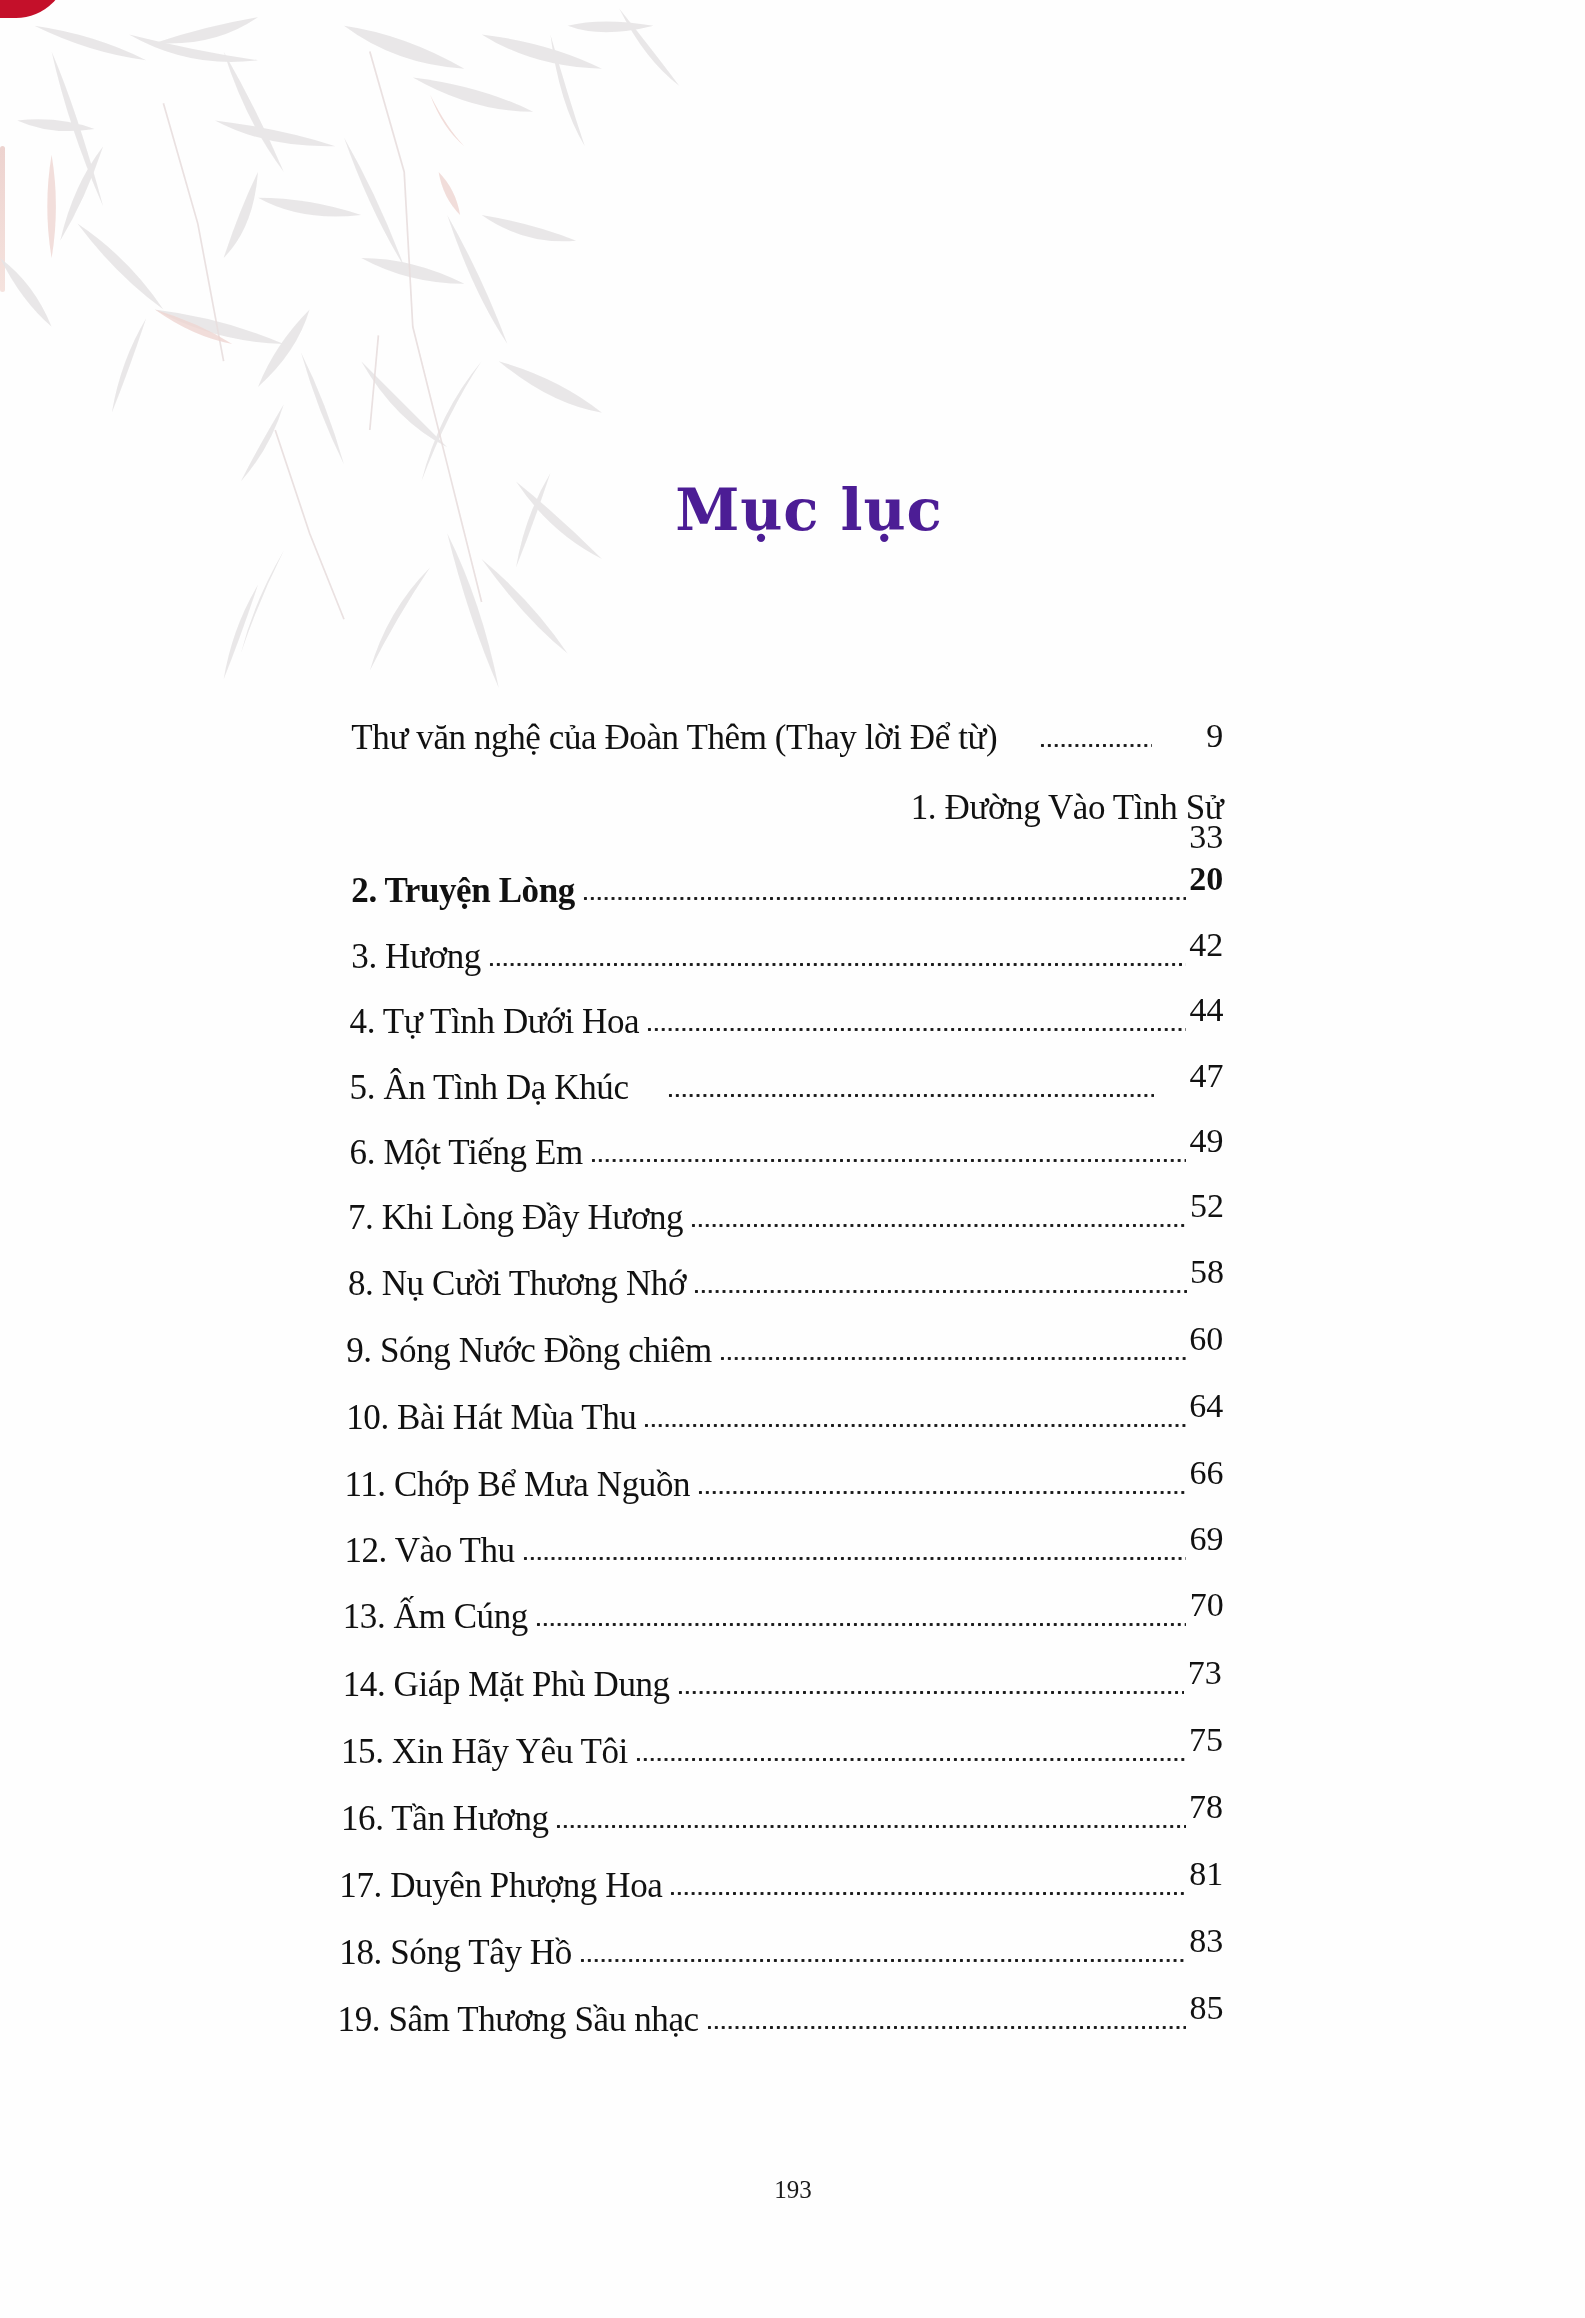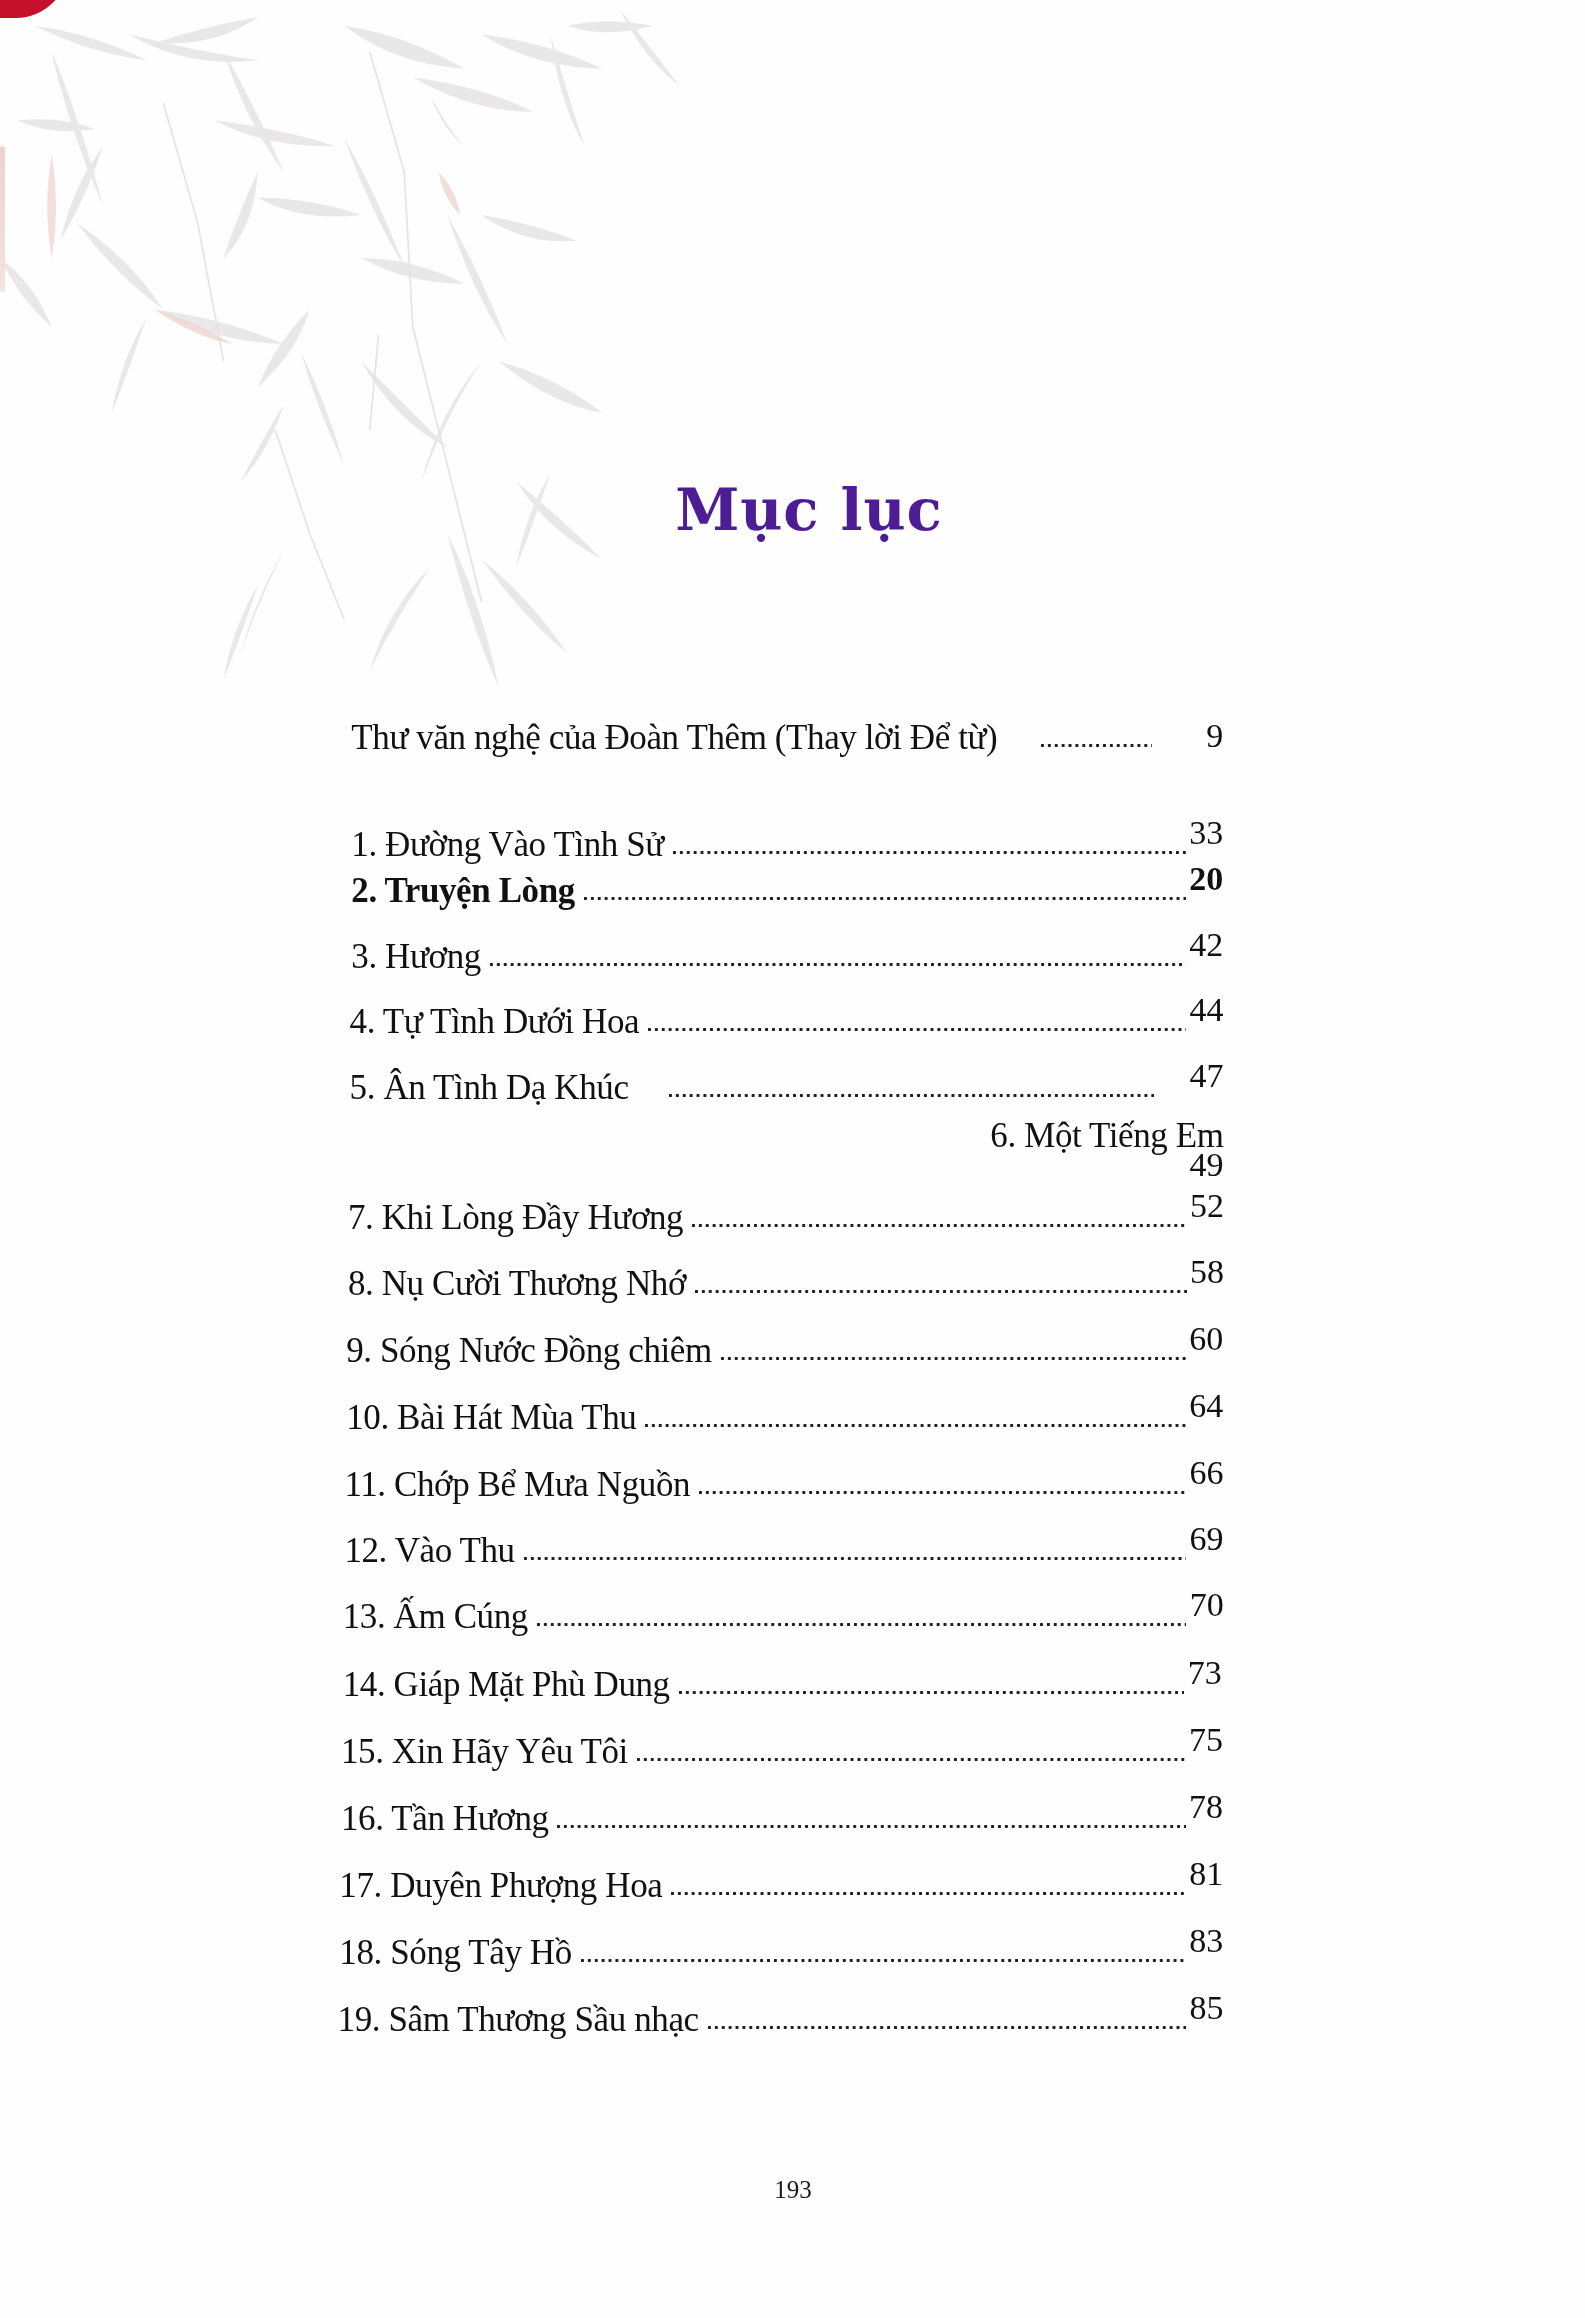--- a/index.html
+++ b/index.html
@@ -173,21 +173,21 @@
   <h1 class="title">Mục lục</h1>
 
   <div class="toc">
 
     <div class="toc-row intro" style="top:703px; left:10.3px; width:872px;gap:35px;">
       <span class="toc-label">Thư văn nghệ của Đoàn Thêm (Thay lời Để từ)</span>
       <span class="toc-dots"></span>
       <span class="toc-page">9</span>
     </div>
 
-    <div class="toc-row" style="top:810px; left:10.3px; width:872px;">
+    <div class="toc-row" style="top:790px; left:10.3px; width:872px;flex-direction:column;">
       <span class="toc-label">1. Đường Vào Tình Sử</span>
       <span class="toc-dots"></span>
       <span class="toc-page">33</span>
     </div>
 
     <div class="toc-row" style="top:856px; left:10.3px; width:872px;font-weight:bold;">
       <span class="toc-label">2. Truyện Lòng</span>
       <span class="toc-dots"></span>
       <span class="toc-page">20</span>
     </div>
@@ -203,21 +203,21 @@
       <span class="toc-dots"></span>
       <span class="toc-page">44</span>
     </div>
 
     <div class="toc-row" style="top:1053px; left:8.6px; width:874px;gap:32px;">
       <span class="toc-label">5. Ân Tình Dạ Khúc</span>
       <span class="toc-dots"></span>
       <span class="toc-page">47</span>
     </div>
 
-    <div class="toc-row" style="top:1118px; left:8.6px; width:874px;flex-direction:column;">
+    <div class="toc-row" style="top:1118px; left:8.6px; width:874px;">
       <span class="toc-label">6. Một Tiếng Em</span>
       <span class="toc-dots"></span>
       <span class="toc-page">49</span>
     </div>
 
     <div class="toc-row" style="top:1183px; left:6.9px; width:876px;">
       <span class="toc-label">7. Khi Lòng Đầy Hương</span>
       <span class="toc-dots"></span>
       <span class="toc-page">52</span>
     </div>

